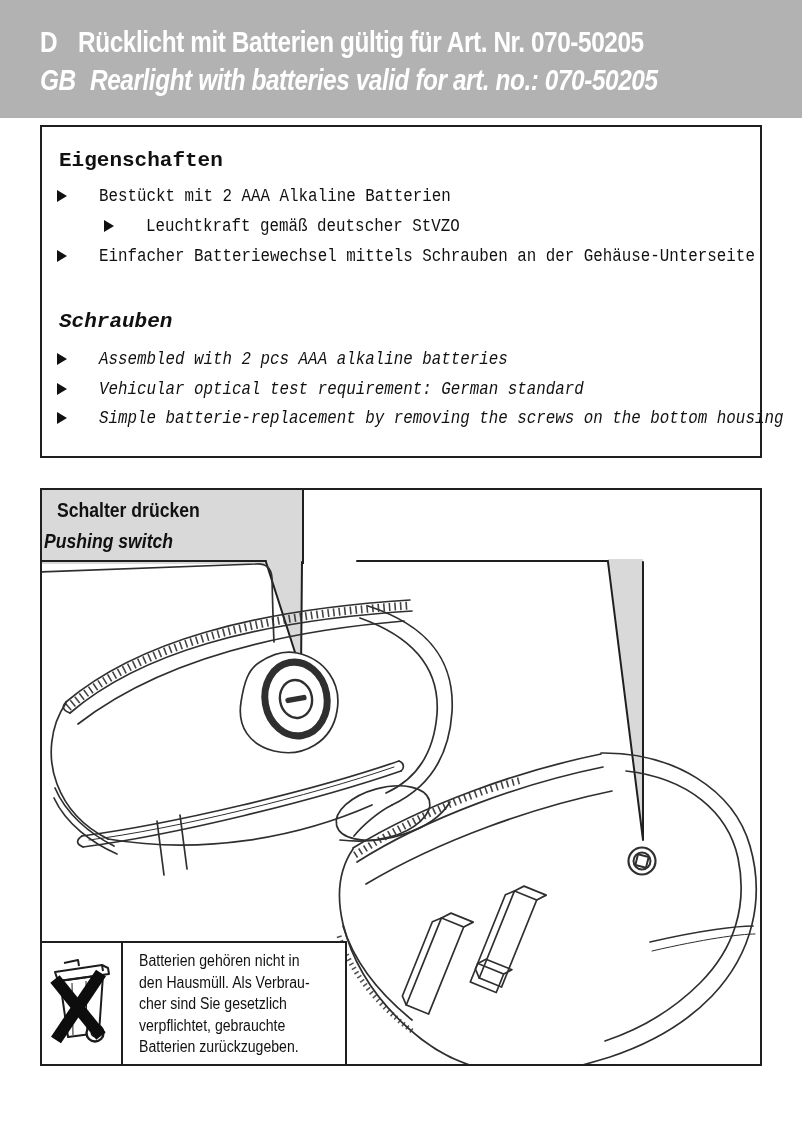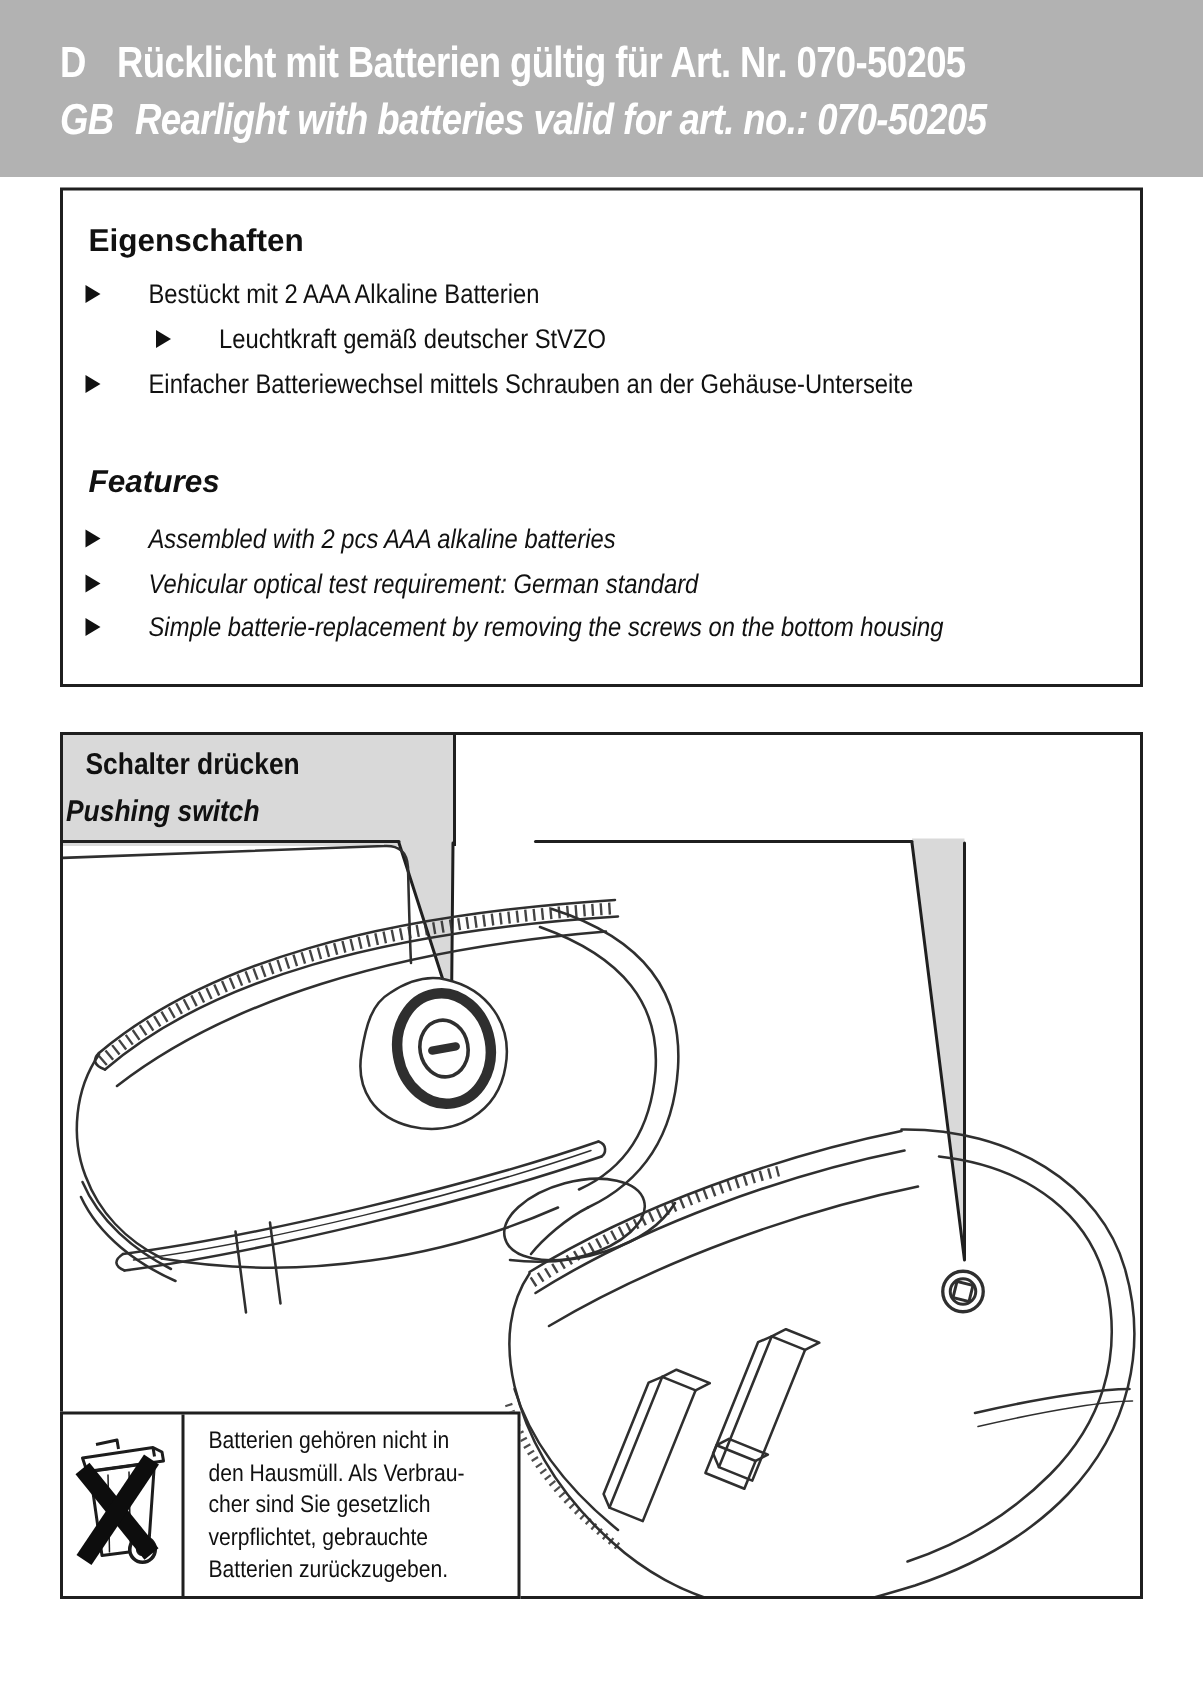--- a/index.html
+++ b/index.html
@@ -12,21 +12,21 @@
   .hdr{position:absolute;left:0;top:0;width:802px;height:118px;background:#b2b2b2;}
   .hdr-line{position:absolute;left:40px;display:flex;color:#fff;font-weight:bold;
             font-size:29px;letter-spacing:-0.5px;}
   .hdr-line .lang{width:38px;flex:0 0 38px;}
   .hdr-l1{top:26px;}
   .hdr-l2{top:64px;font-style:italic;}
   .hdr-l2 .lang{width:50px;flex:0 0 50px;}
 
   
   .box{position:absolute;left:40px;width:722px;background:#fff;border:2px solid #1f1f1f;box-sizing:border-box;}
-  .box1{top:125px;height:333px;}
+  .box1{top:125px;height:333px;font-family:Liberation Mono, monospace;}
   .box2{top:488px;height:578px;}
 
   .h-de{position:absolute;left:17px;font-size:21px;font-weight:bold;}
   .h-en{position:absolute;left:17px;font-size:21px;font-weight:bold;font-style:italic;}
   .brow{position:absolute;left:15px;display:flex;align-items:flex-start;font-size:18px;}
   .brow .tri{width:11px;height:0;border-left:10px solid #111;border-top:6px solid transparent;
              border-bottom:6px solid transparent;margin-top:4px;flex:0 0 11px;}
   .brow .txt{margin-left:21px;}
   .brow.it .txt{font-style:italic;}
 
@@ -72,21 +72,21 @@
     </div>
     <div class="brow" style="top:89px;margin-left:47px;">
       <span class="tri"></span>
       <span class="txt cond">Leuchtkraft gemäß deutscher StVZO</span>
     </div>
     <div class="brow" style="top:119px;">
       <span class="tri"></span>
       <span class="txt cond">Einfacher Batteriewechsel mittels Schrauben an der Gehäuse-Unterseite</span>
     </div>
 
-    <div class="h-en" style="top:183px;">Features</div>
+    <div class="h-en" style="top:183px;">Schrauben</div>
 
     <div class="brow it" style="top:222px;">
       <span class="tri"></span>
       <span class="txt cond">Assembled with 2 pcs AAA alkaline batteries</span>
     </div>
     <div class="brow it" style="top:252px;">
       <span class="tri"></span>
       <span class="txt cond">Vehicular optical test requirement: German standard</span>
     </div>
     <div class="brow it" style="top:281px;">

